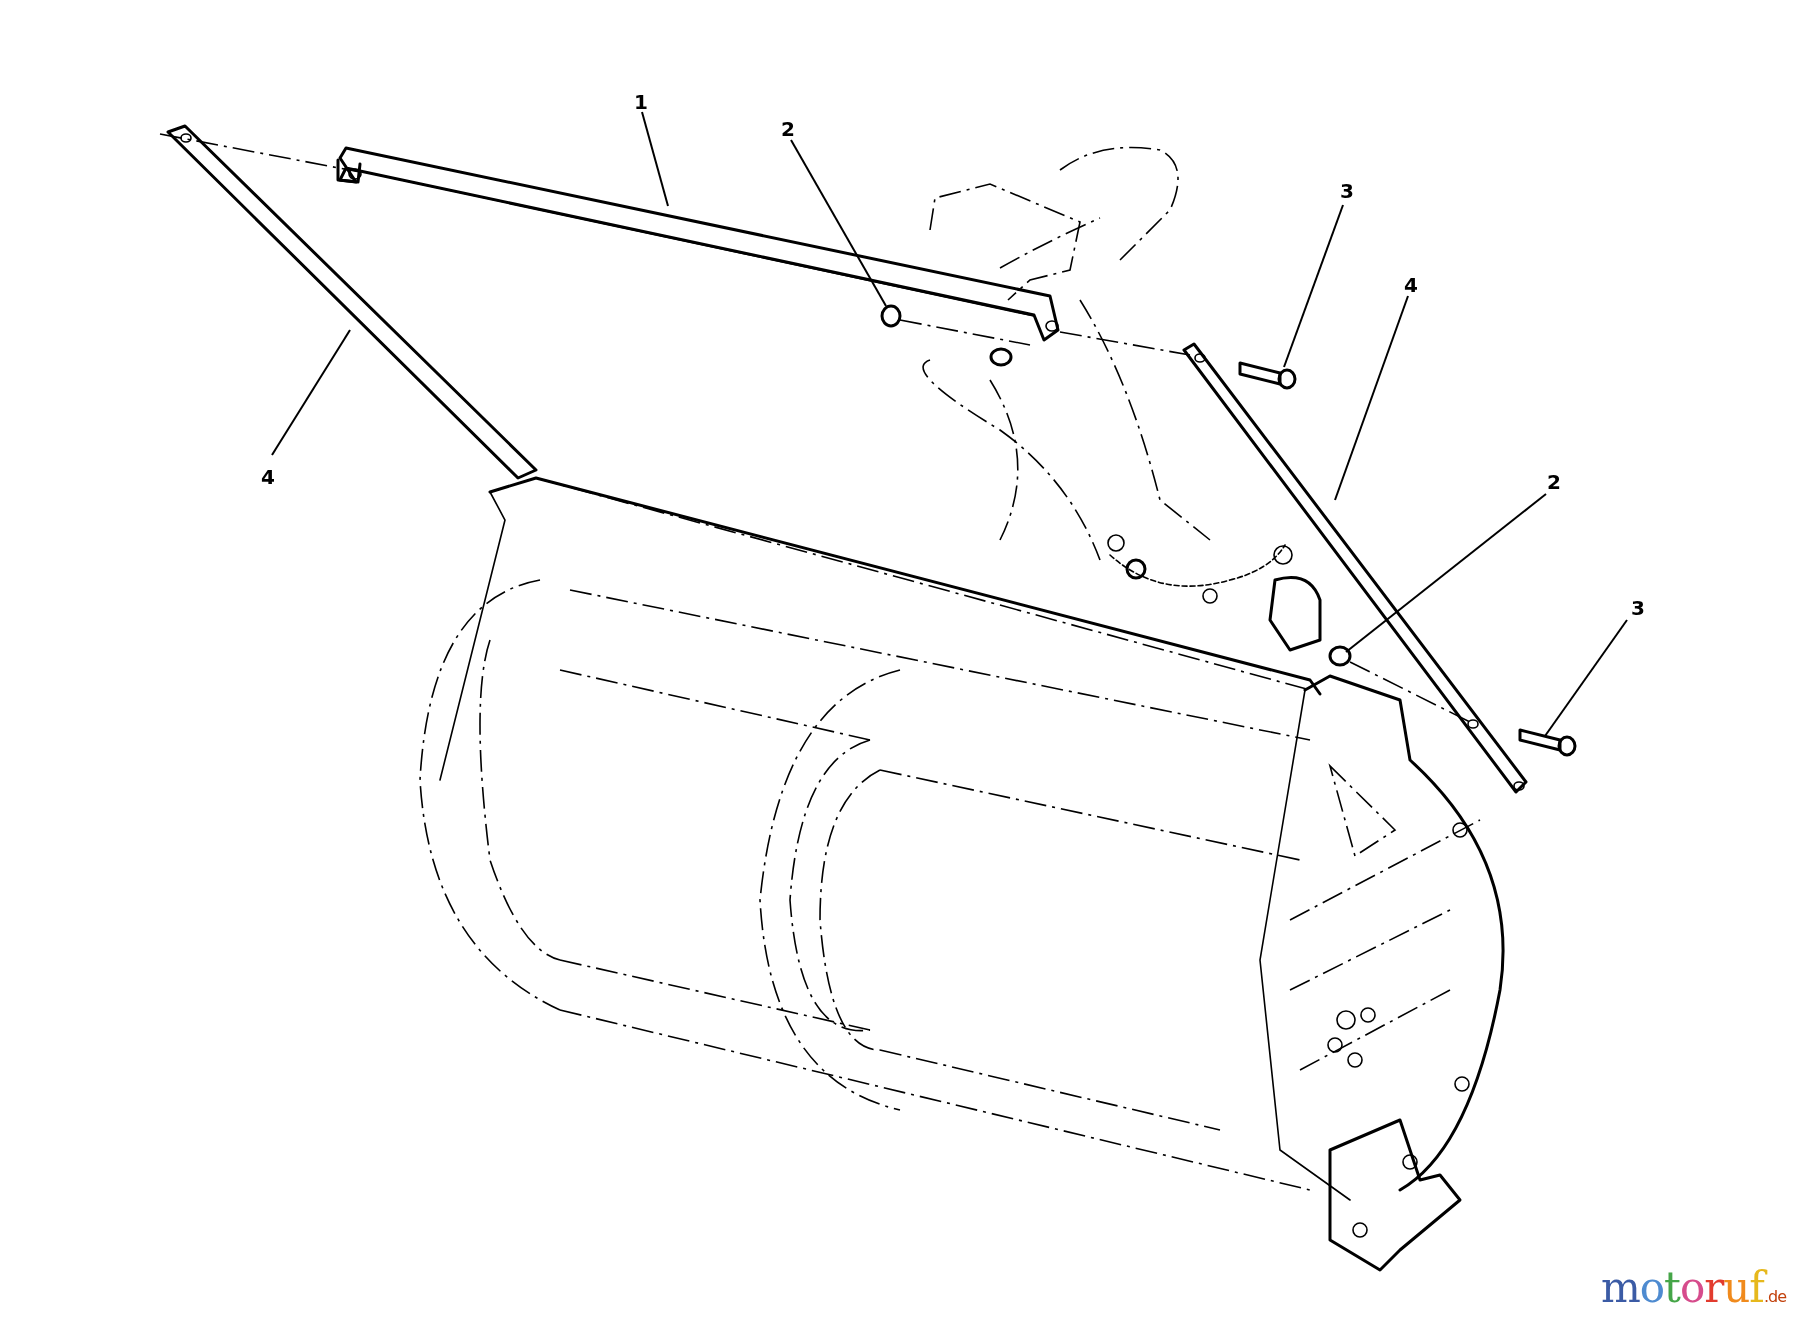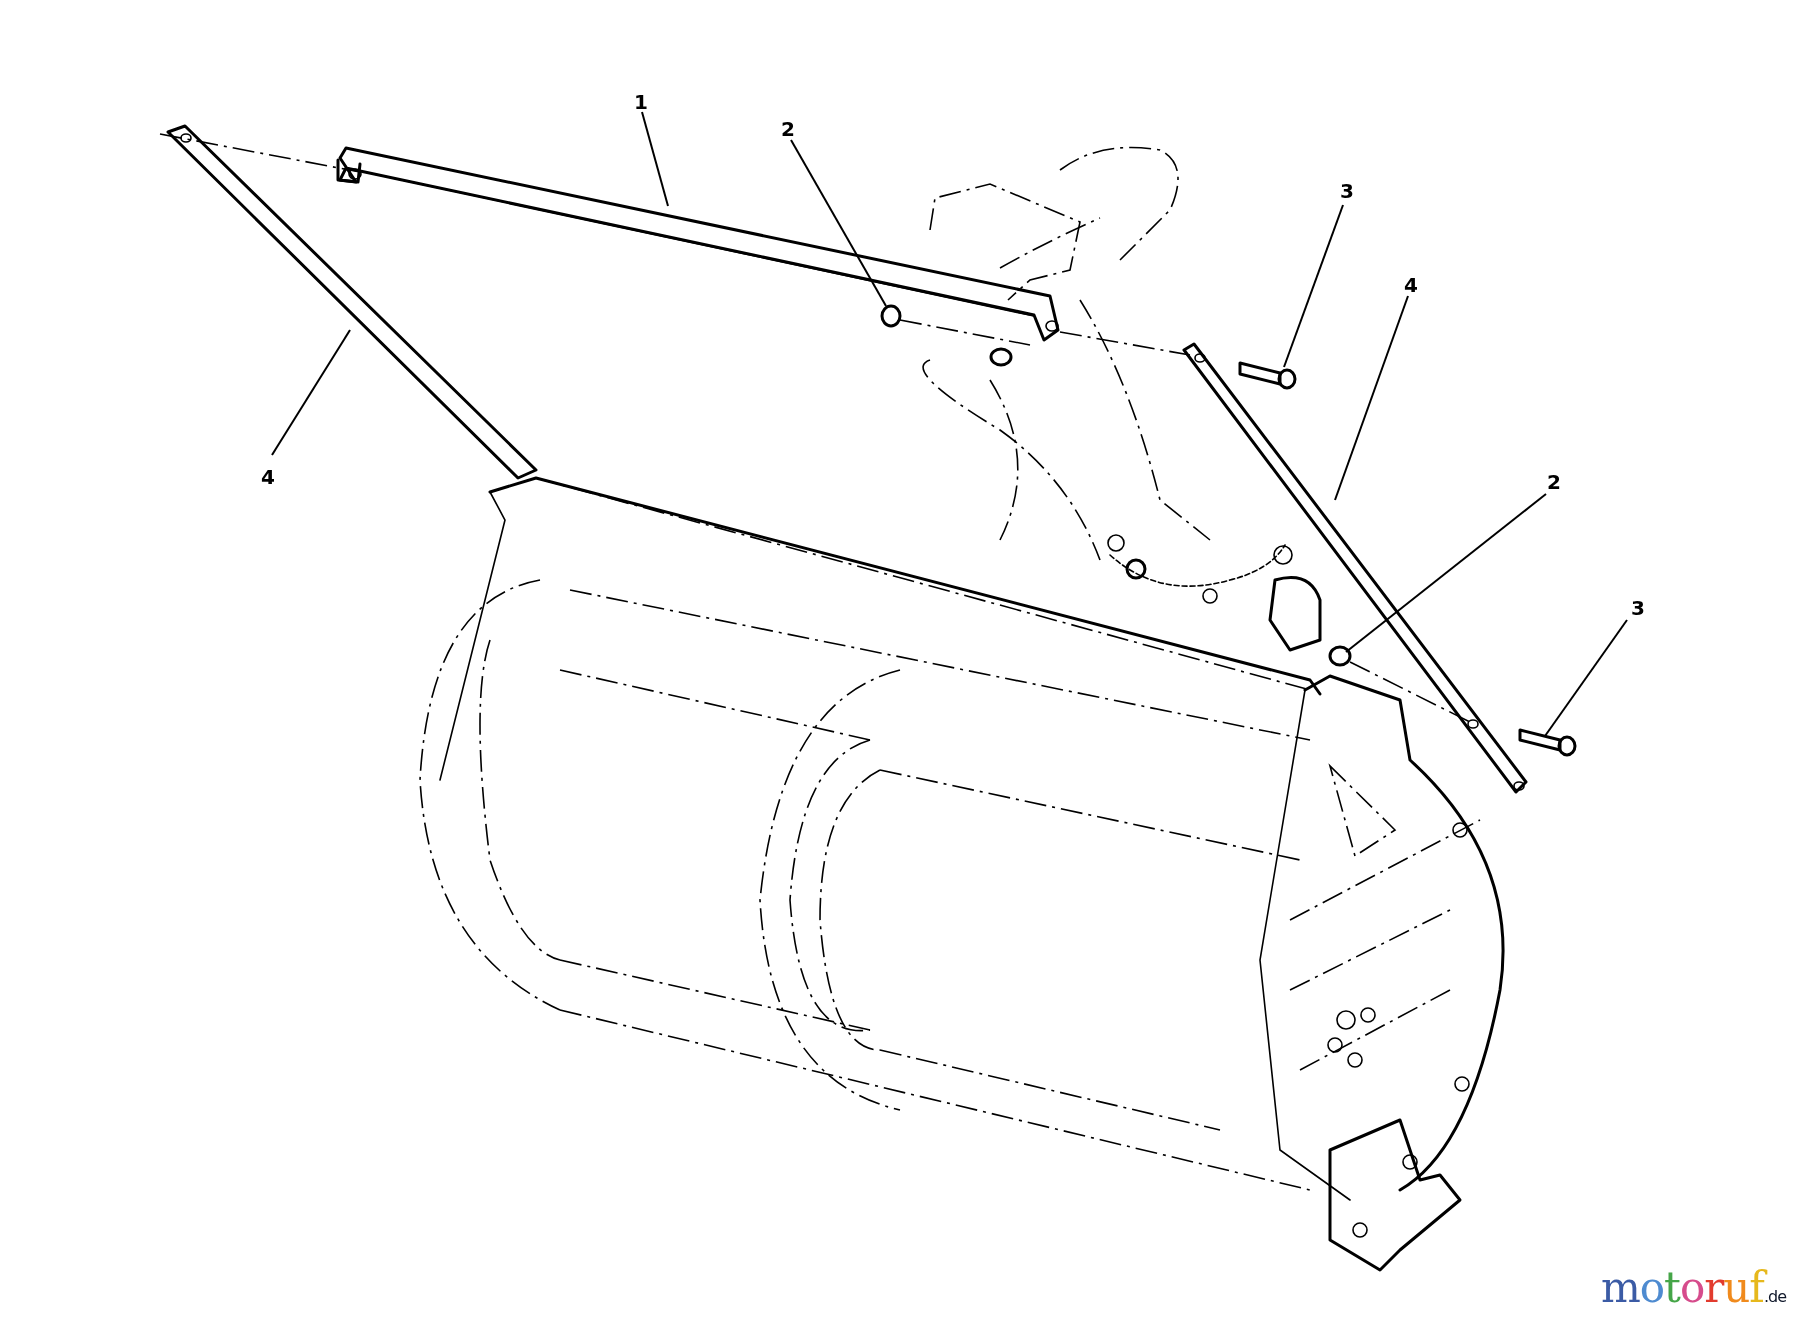--- a/index.html
+++ b/index.html
@@ -1,20 +1,20 @@
 <!DOCTYPE html>
 <html><head>
 <meta charset="utf-8">
 <style>
   html,body{margin:0;padding:0;background:#ffffff;}
   body{width:1800px;height:1323px;position:relative;overflow:hidden;font-family:"Liberation Sans",sans-serif;}
   #diagram{position:absolute;left:0;top:0;width:1800px;height:1323px;}
   .callout{position:absolute;font-family:"DejaVu Sans",sans-serif;font-weight:bold;font-size:20px;color:#000;line-height:1;}
   .watermark{position:absolute;right:14px;bottom:14px;font-family:"DejaVu Serif",serif;font-size:42px;letter-spacing:-1px;line-height:1;}
-  .watermark .tld{font-family:"DejaVu Sans",sans-serif;font-size:16px;color:#0f172a;}
+  .watermark .tld{font-family:"DejaVu Sans",sans-serif;font-size:16px;color:#c2410c;}
   .solid{fill:none;stroke:#000;stroke-width:3;stroke-linejoin:round;stroke-linecap:round;}
   .thin{fill:none;stroke:#000;stroke-width:1.6;stroke-linecap:round;}
   .dash{fill:none;stroke:#000;stroke-width:1.6;stroke-dasharray:22 6 3 6;}
   .lead{fill:none;stroke:#000;stroke-width:2;}
 </style>
 </head>
 <body>
 
 <svg id="diagram" viewBox="0 0 1800 1323" xmlns="http://www.w3.org/2000/svg">
 

